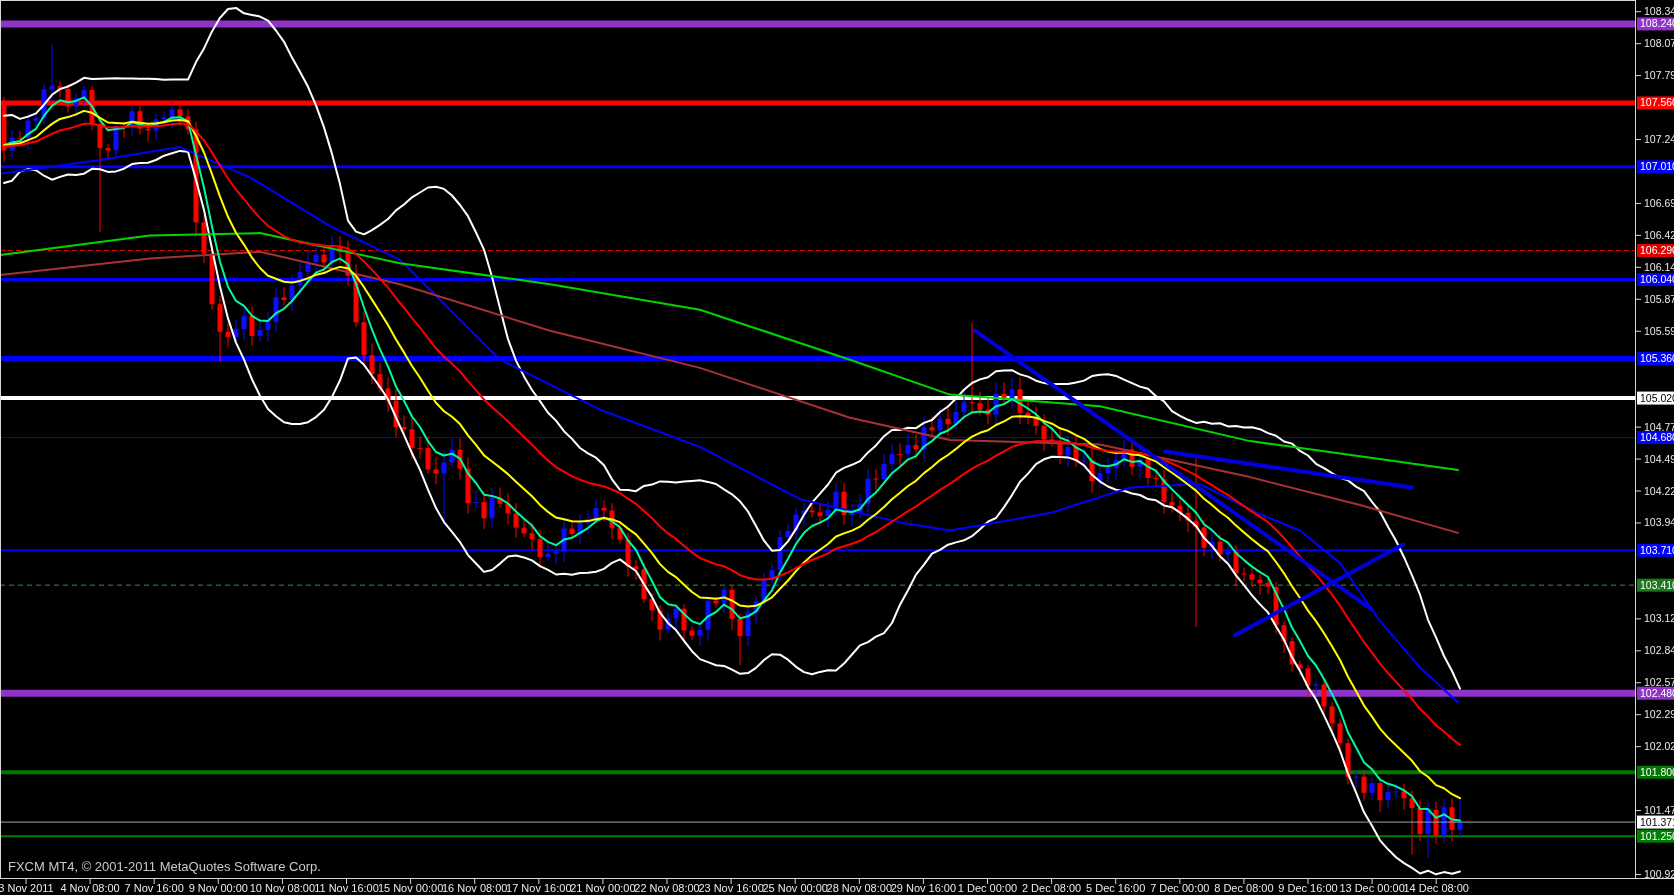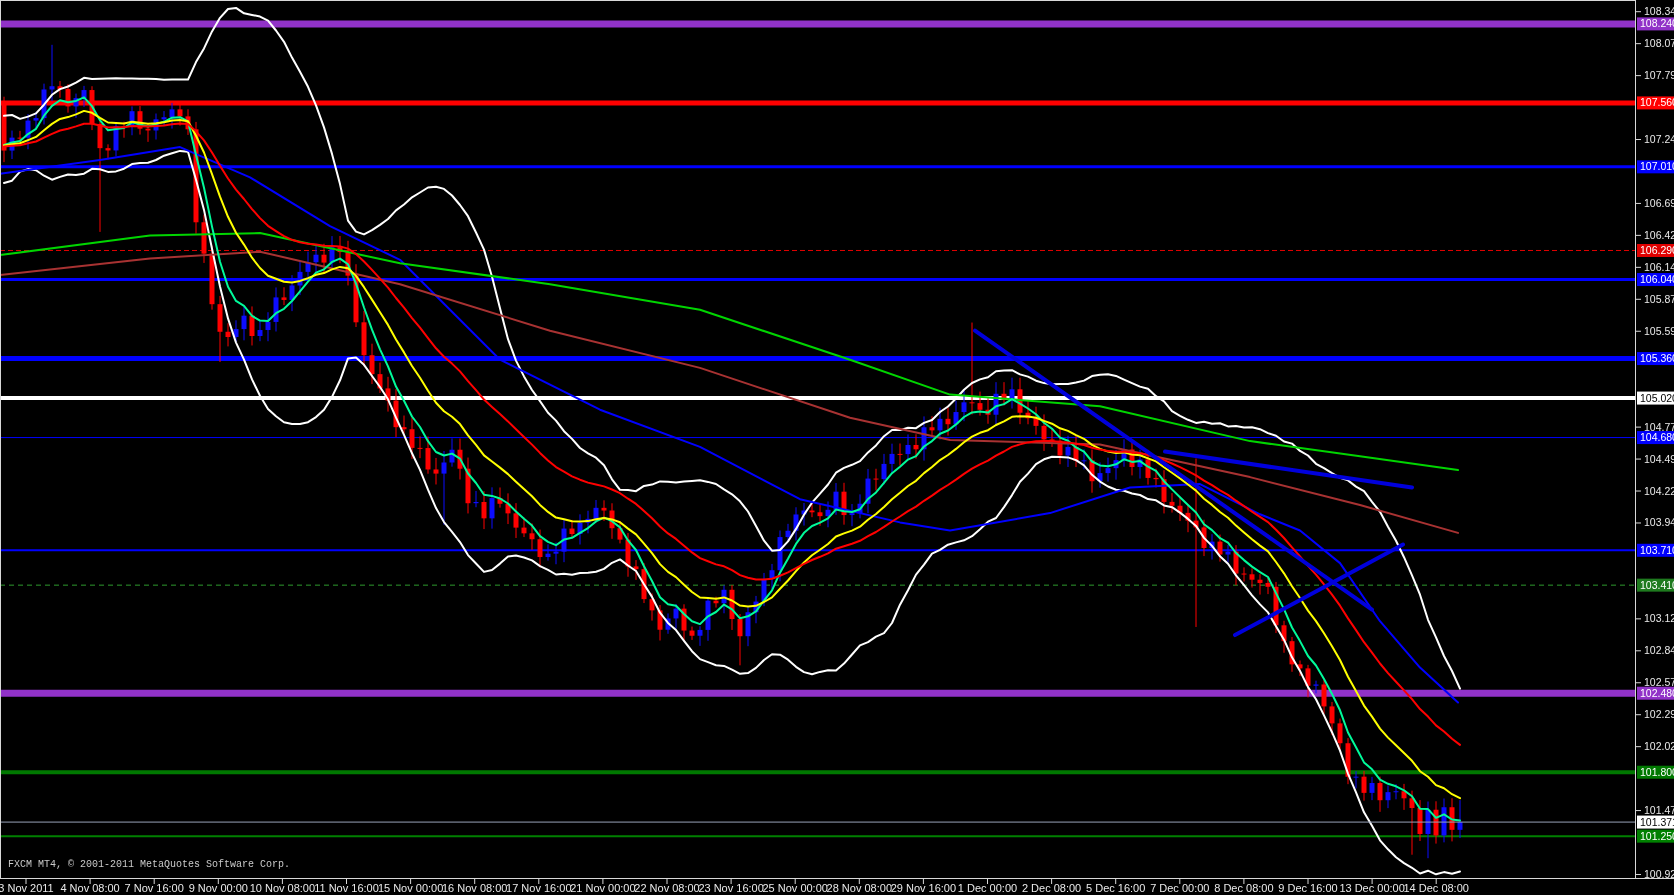--- a/index.html
+++ b/index.html
@@ -1,20 +1,20 @@
 <!DOCTYPE html>
 <html><head>
 <meta charset="utf-8">
 <style>
   html,body{margin:0;padding:0;background:#000;}
   #app{position:relative;width:1674px;height:895px;background:#000;overflow:hidden;
        font-family:"Liberation Sans",sans-serif;}
   #chart{position:absolute;left:0;top:0;}
-  #copyright{position:absolute;left:8px;top:859px;color:#C9C9C9;font-size:10px;
-             font-family:Liberation Mono, monospace;}
+  #copyright{position:absolute;left:8px;top:859px;color:#C9C9C9;font-size:13px;
+             font-family:Liberation Sans, sans-serif;}
   text{font-family:"Liberation Sans",sans-serif;}
 </style>
 </head>
 <body>
 
 <div id="app">
   <svg id="chart" width="1674" height="895" xmlns="http://www.w3.org/2000/svg">
       <rect x="0" y="0" width="1674" height="895" fill="#000000"></rect>
       <defs>
         <clipPath id="plotclip">

